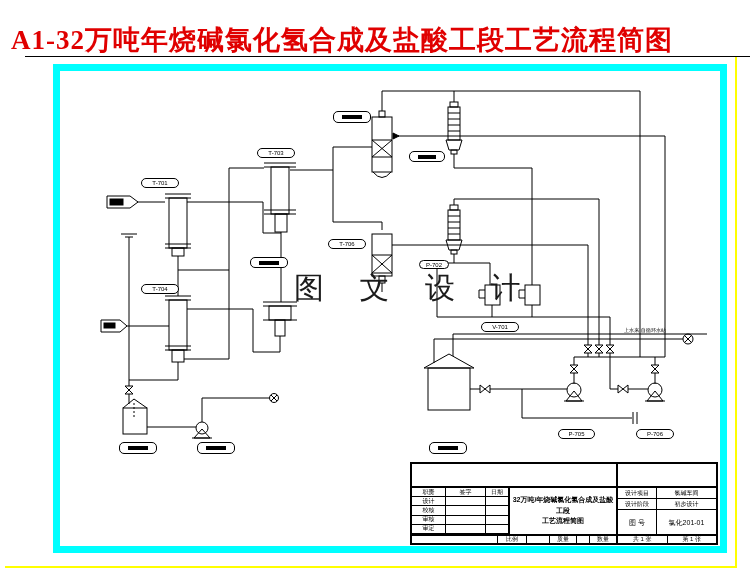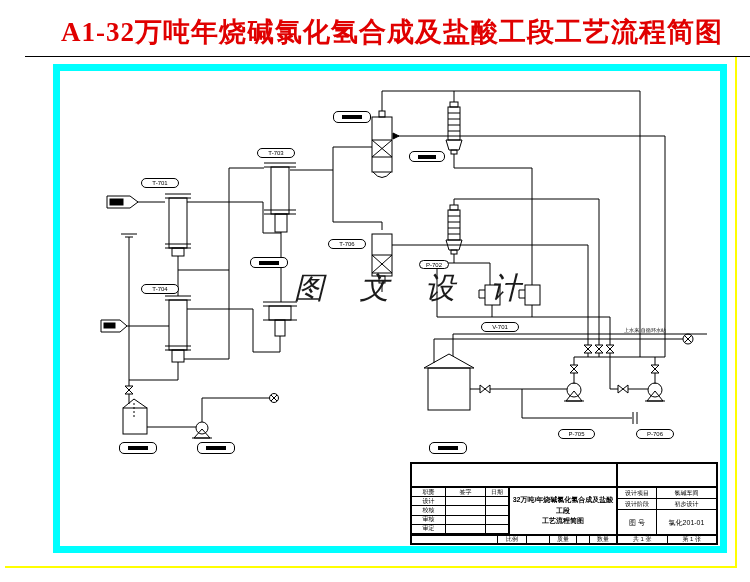--- a/index.html
+++ b/index.html
@@ -2,37 +2,37 @@
 <html><head>
 <meta charset="utf-8">
 <style>
   html,body{margin:0;padding:0;}
   body{
     width:750px;height:582px;position:relative;background:#ffffff;
     font-family:"Liberation Sans", sans-serif;overflow:hidden;
   }
   
   #page-title{
-    position:absolute;left:3px;top:14px;width:720px;margin:0;
+    position:absolute;left:3px;top:14px;width:720px;margin:8px;
     font-family:"Liberation Serif", serif;font-weight:bold;
-    font-size:27px;letter-spacing:1px;white-space:nowrap;text-align:right;
+    font-size:27px;letter-spacing:1px;white-space:nowrap;
   }
   #top-rule{position:absolute;left:25px;top:56px;width:725px;height:1px;background:#000;}
   #edge-right{position:absolute;left:735px;top:57px;width:2px;height:510px;}
   #edge-bottom{position:absolute;left:5px;top:566px;width:732px;height:2px;}
   #frame{
     position:absolute;left:53px;top:64px;width:674px;height:489px;
     border:7px solid #0ff;box-sizing:border-box;background:#fff;
   }
   
   #diagram-svg{position:absolute;left:0;top:0;}
   #watermark{
     position:absolute;left:294px;top:268px;width:190px;
     font-family:"Liberation Serif", serif;font-size:30px;color:#1b1b1b;
-    letter-spacing:14px;white-space:nowrap;font-style:italic;
+    letter-spacing:14px;white-space:nowrap;
   }
   #stream-note{
     position:absolute;left:624px;top:327px;width:72px;
     font-size:6px;color:#000;white-space:nowrap;transform:scale(.85);transform-origin:left top;
   }
   .tag{
     position:absolute;border:1px solid #000;border-radius:5px;background:#fff;
     font-size:6px;line-height:1;display:flex;align-items:center;justify-content:center;
     box-sizing:border-box;color:#000;
   }

